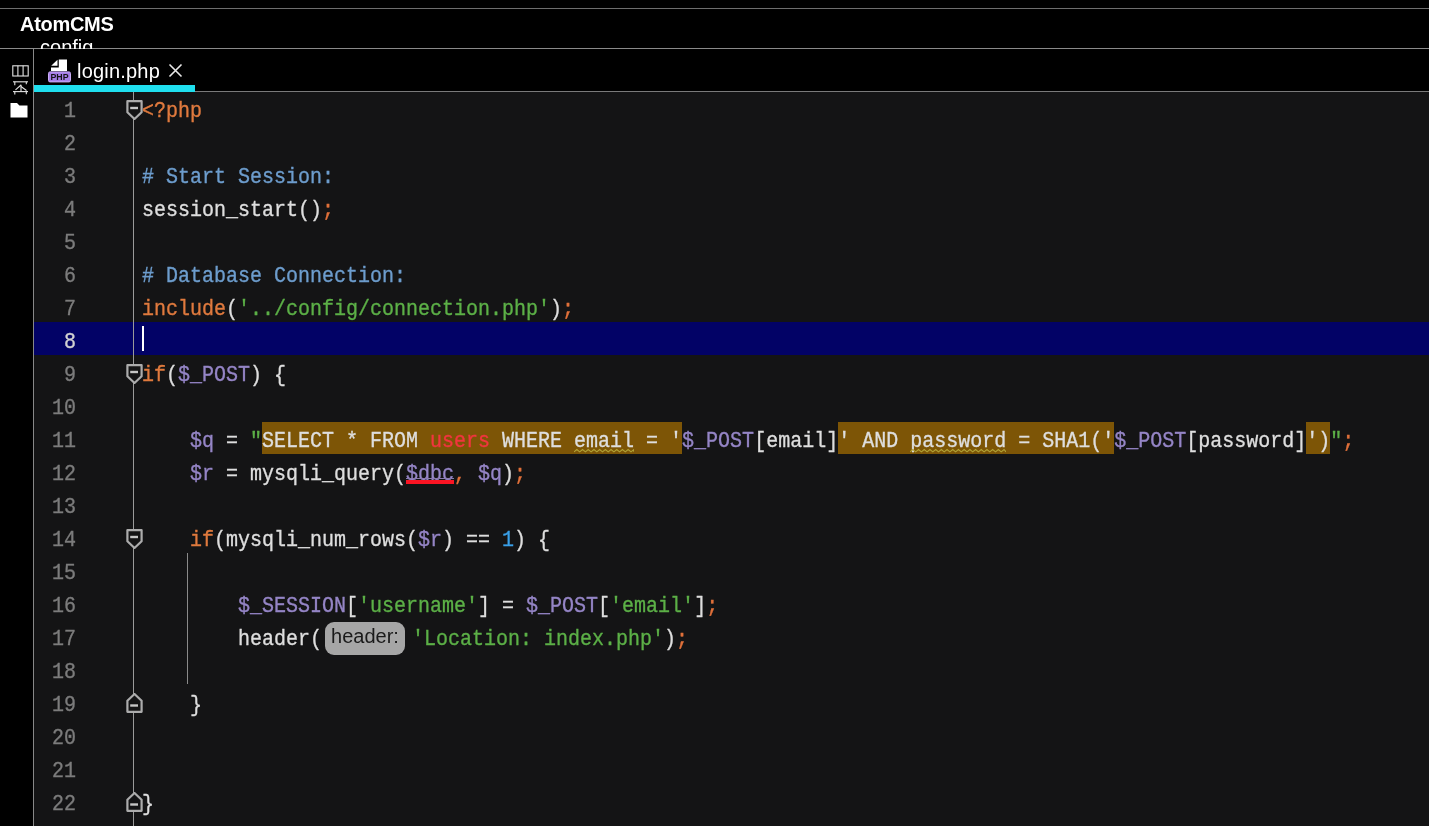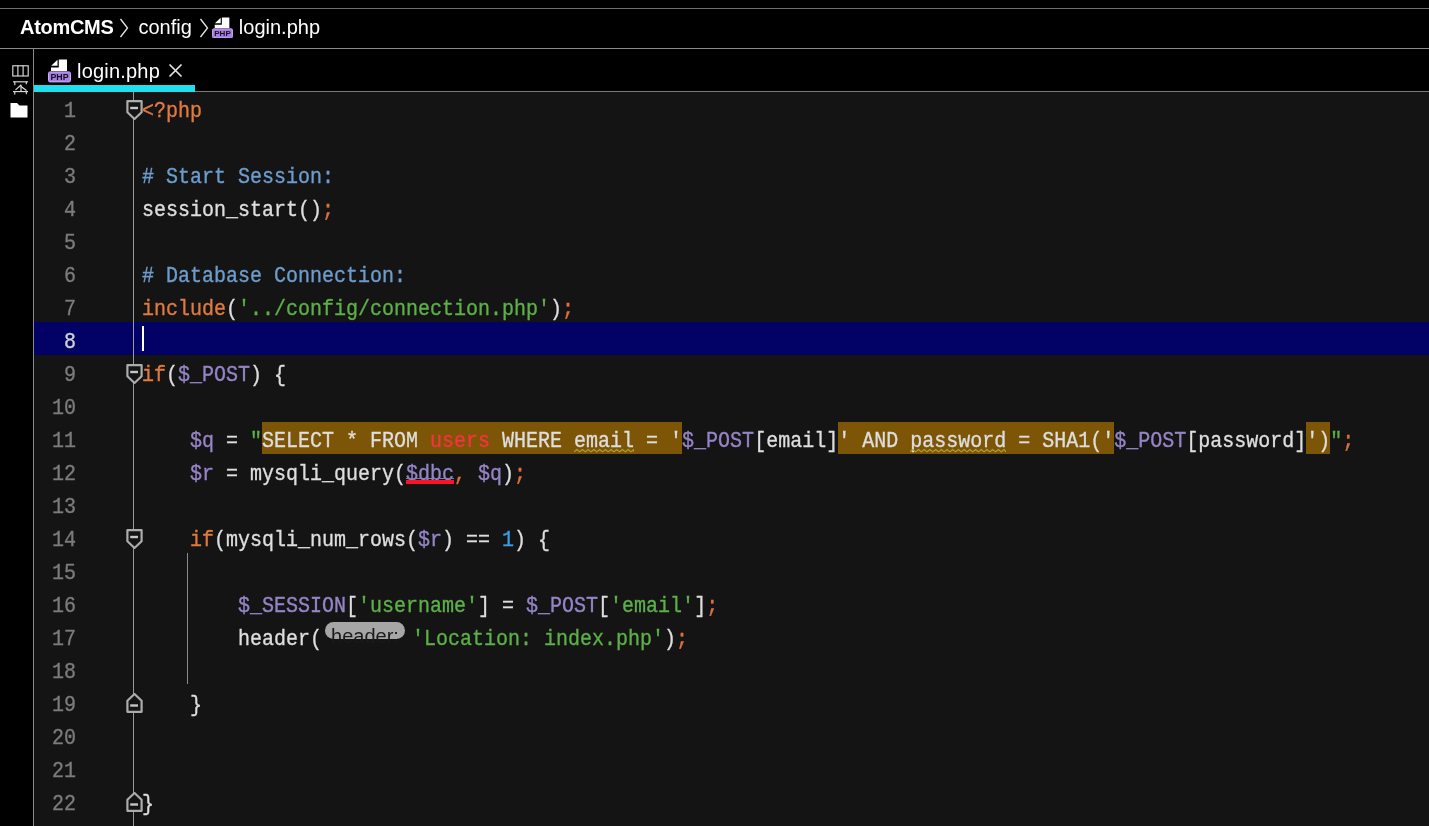--- a/index.html
+++ b/index.html
@@ -16,21 +16,21 @@
   .vr { color:#9585c6; }
   .nm { color:#3aa0e8; }
   .rd { color:#f1353f; }
 </style>
 </head>
 <body>
 
   <div class="abs" style="left:0;top:0;width:1429px;height:48px;background:#000;"></div>
   <div class="abs" style="left:0;top:8px;width:1429px;height:1px;background:#6e6e6e;"></div>
   <div class="abs" style="left:0;top:47.5px;width:1429px;height:1.5px;background:#8a8a8a;"></div>
-  <div class="abs" id="crumbs" style="left:20px;top:13px;height:29px;display:flex;align-items:center;color:#fff;font-size:20px;">
+  <div class="abs" id="crumbs" style="left:20px;top:13px;height:29px;display:flex;align-items:center;color:#fff;font-size:20px;flex-direction:column;">
     <span style="font-weight:bold;letter-spacing:-0.3px;">AtomCMS</span>
     <svg width="10" height="20" style="margin:0 9px 0 6px;" viewBox="0 0 10 20">
       <path d="M1.5 1 L8.5 10 L1.5 19" stroke="#e8e8e8" stroke-width="1.3" fill="none"></path>
     </svg>
     <span>config</span>
     <svg width="10" height="20" style="margin:0 3px 0 7px;" viewBox="0 0 10 20">
       <path d="M1.5 1 L8.5 10 L1.5 19" stroke="#e8e8e8" stroke-width="1.3" fill="none"></path>
     </svg>
     <svg width="21" height="21.5" viewBox="0 0 23 23.5" style="margin-right:6px;">
       <polygon points="9.5,0.8 9.5,6.8 3.2,6.8" fill="#fff"></polygon>
@@ -143,21 +143,21 @@
   <div class="code mono" style="top:161px;"><span class="cm"># Start Session:</span></div>
   <div class="code mono" style="top:194px;"><span class="w">session_start()</span><span class="pn">;</span></div>
   <div class="code mono" style="top:260px;"><span class="cm"># Database Connection:</span></div>
   <div class="code mono" style="top:293px;"><span class="kw">include</span><span class="w">(</span><span class="st">'../config/connection.php'</span><span class="w">)</span><span class="pn">;</span></div>
   <div class="code mono" style="top:359px;"><span class="kw">if</span><span class="w">(</span><span class="vr">$_POST</span><span class="w">) {</span></div>
   <div class="code mono" style="top:425px;"><span>    </span><span class="vr">$q</span><span class="w"> = </span><span class="st">"</span><span class="w">SELECT * FROM </span><span class="rd">users</span><span class="w"> WHERE email = '</span><span class="vr">$_POST</span><span class="w">[email]</span><span class="w">' AND password = SHA1('</span><span class="vr">$_POST</span><span class="w">[password]</span><span class="w">')</span><span class="st">"</span><span class="pn">;</span></div>
   <div class="code mono" style="top:458px;"><span>    </span><span class="vr">$r</span><span class="w"> = mysqli_query(</span><span class="vr">$dbc</span><span class="pn">,</span><span class="w"> </span><span class="vr">$q</span><span class="w">)</span><span class="pn">;</span></div>
   <div class="code mono" style="top:524px;"><span>    </span><span class="kw">if</span><span class="w">(mysqli_num_rows(</span><span class="vr">$r</span><span class="w">) == </span><span class="nm">1</span><span class="w">) {</span></div>
   <div class="code mono" style="top:590px;"><span>        </span><span class="vr">$_SESSION</span><span class="w">[</span><span class="st">'username'</span><span class="w">] = </span><span class="vr">$_POST</span><span class="w">[</span><span class="st">'email'</span><span class="w">]</span><span class="pn">;</span></div>
   <div class="code mono" style="top:623px;"><span>        </span><span class="w">header(</span></div>
-  <div class="abs" style="left:325px;top:622px;width:80px;height:17px;background:#a6a6a6;border-radius:9px;color:#1a1a1a;font-size:20px;line-height:28px;text-align:center;">header:</div>
+  <div class="abs" style="left:325px;top:622px;width:80px;height:33px;background:#a6a6a6;border-radius:9px;color:#1a1a1a;font-size:20px;line-height:28px;text-align:center;">header:</div>
   <div class="abs mono" style="left:412px;top:623px;height:33px;"><span class="st">'Location: index.php'</span><span class="w">)</span><span class="pn">;</span></div>
   <div class="code mono" style="top:689px;"><span>    </span><span class="w">}</span></div>
   <div class="code mono" style="top:788px;"><span class="w">}</span></div>
 
   <svg class="abs" style="left:574px;top:448px;" width="60" height="6" viewBox="0 0 60 6">
     <path d="M0.00 3.90 L2.85 1.50 L5.70 3.90 L8.55 1.50 L11.40 3.90 L14.25 1.50 L17.10 3.90 L19.95 1.50 L22.80 3.90 L25.65 1.50 L28.50 3.90 L31.35 1.50 L34.20 3.90 L37.05 1.50 L39.90 3.90 L42.75 1.50 L45.60 3.90 L48.45 1.50 L51.30 3.90 L54.15 1.50 L57.00 3.90 L59.85 1.50 L60.00 3.90" stroke="#b1a437" stroke-width="1.1" fill="none"></path>
   </svg>
   <svg class="abs" style="left:910px;top:448px;" width="96" height="6" viewBox="0 0 96 6">
     <path d="M0.00 3.90 L2.85 1.50 L5.70 3.90 L8.55 1.50 L11.40 3.90 L14.25 1.50 L17.10 3.90 L19.95 1.50 L22.80 3.90 L25.65 1.50 L28.50 3.90 L31.35 1.50 L34.20 3.90 L37.05 1.50 L39.90 3.90 L42.75 1.50 L45.60 3.90 L48.45 1.50 L51.30 3.90 L54.15 1.50 L57.00 3.90 L59.85 1.50 L62.70 3.90 L65.55 1.50 L68.40 3.90 L71.25 1.50 L74.10 3.90 L76.95 1.50 L79.80 3.90 L82.65 1.50 L85.50 3.90 L88.35 1.50 L91.20 3.90 L94.05 1.50 L96.00 3.90" stroke="#b1a437" stroke-width="1.1" fill="none"></path>
   </svg>

